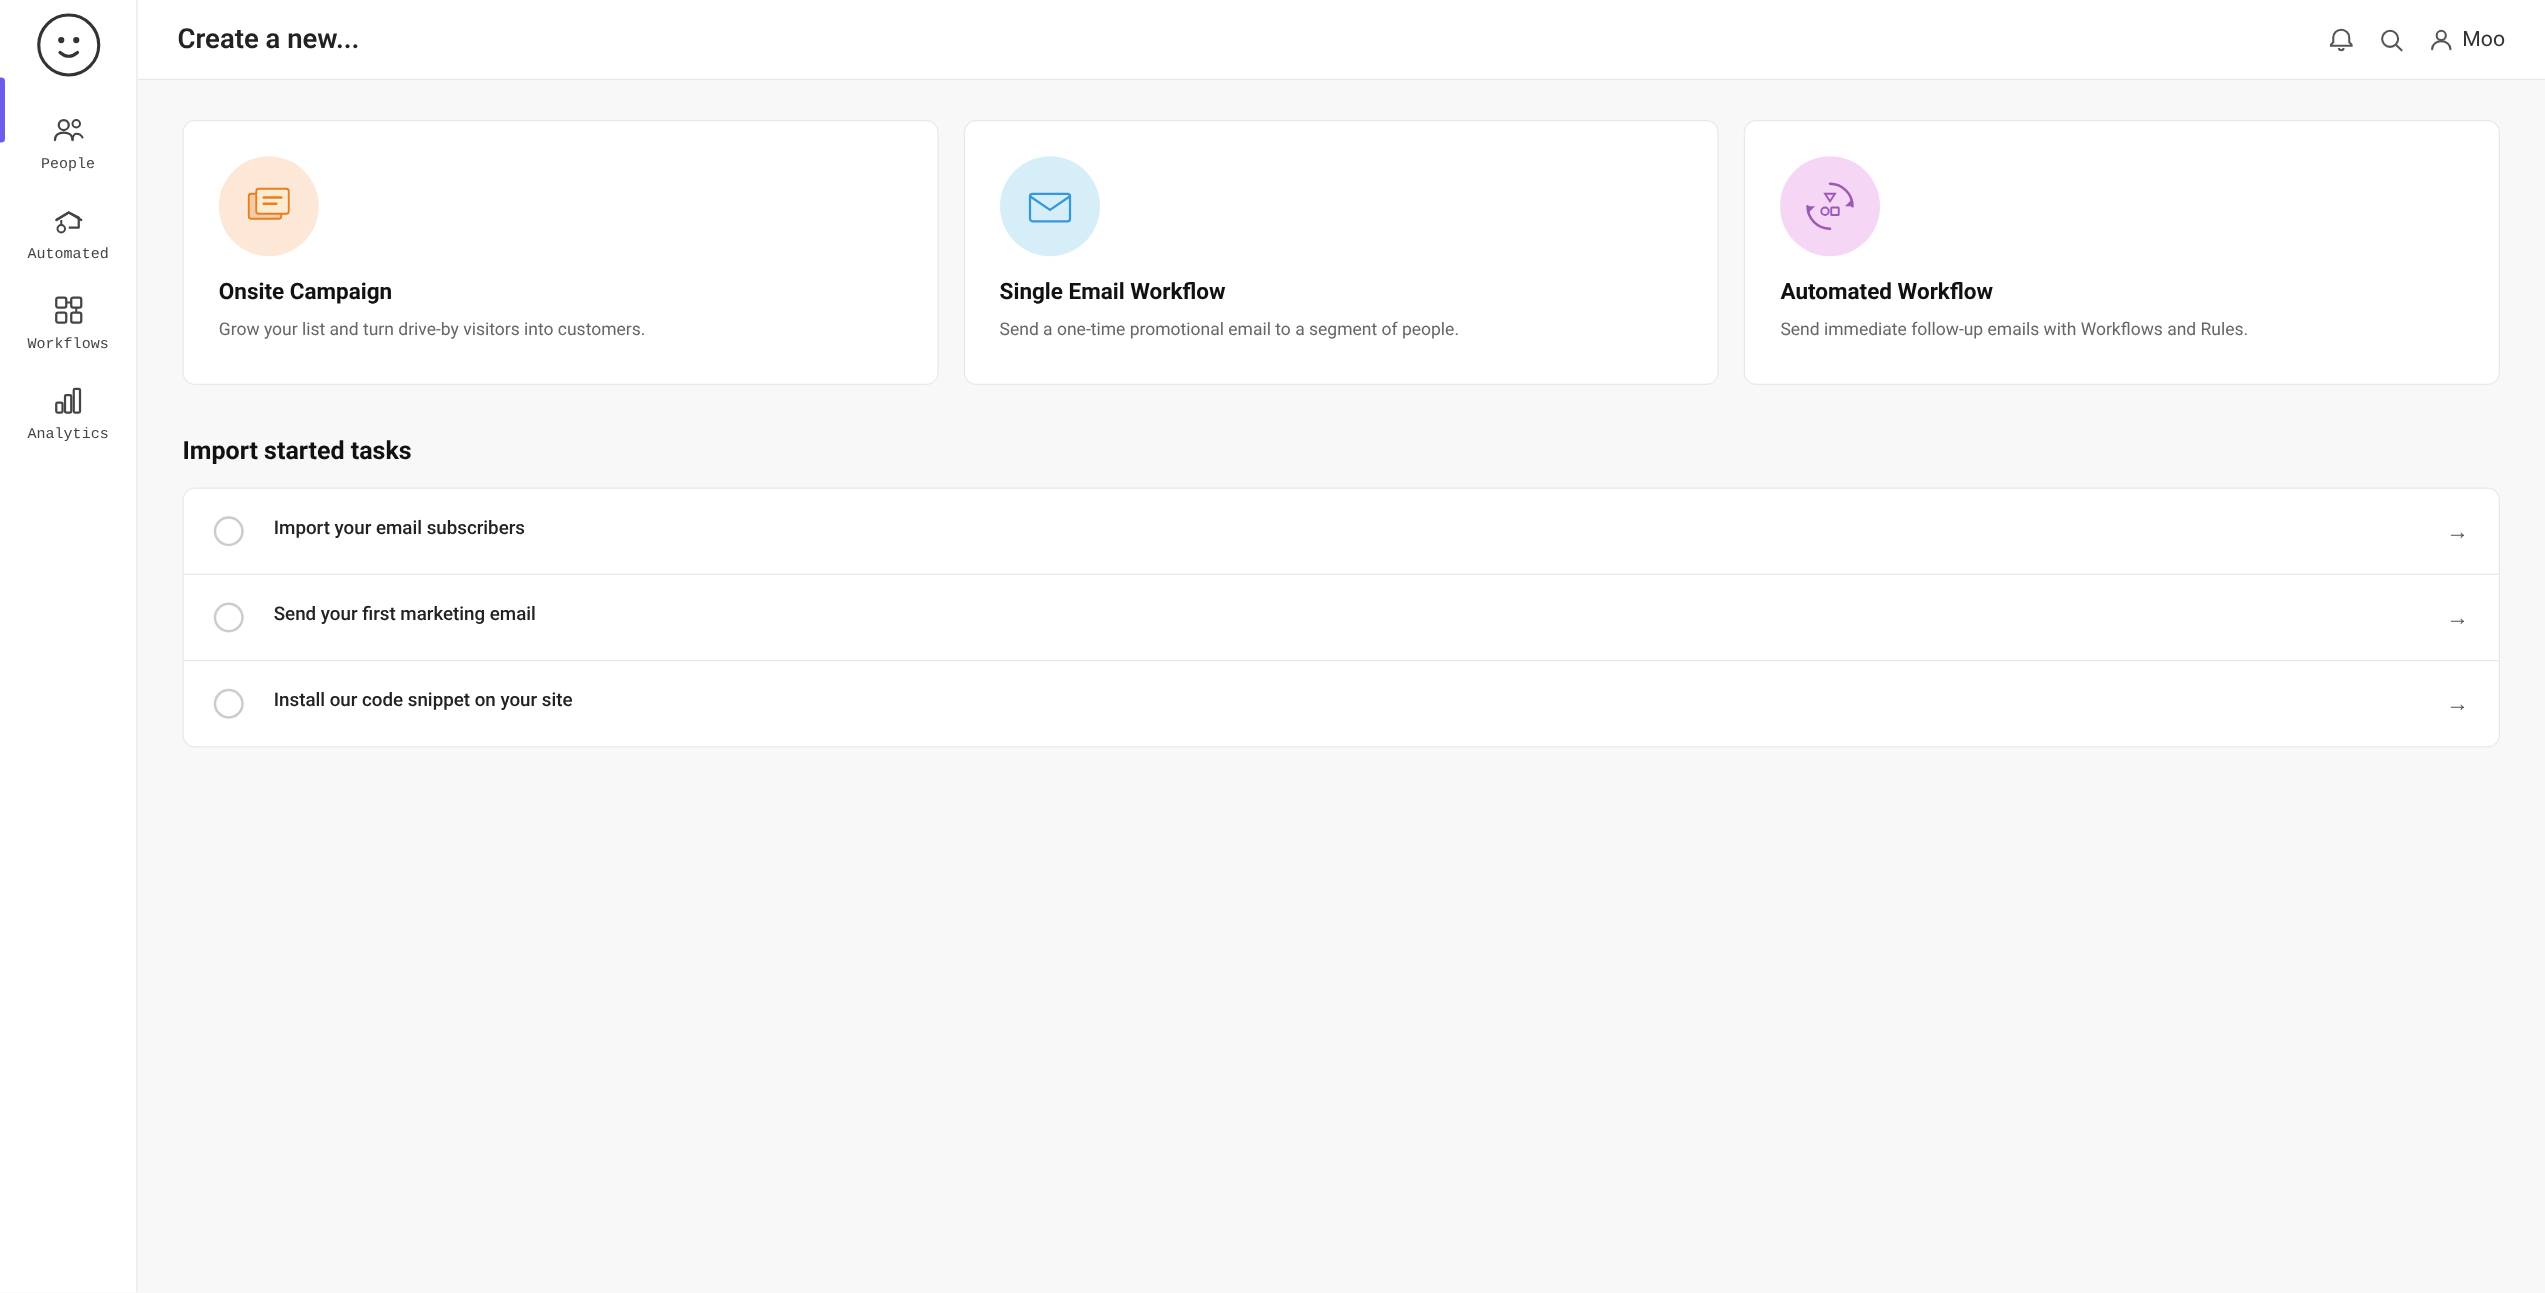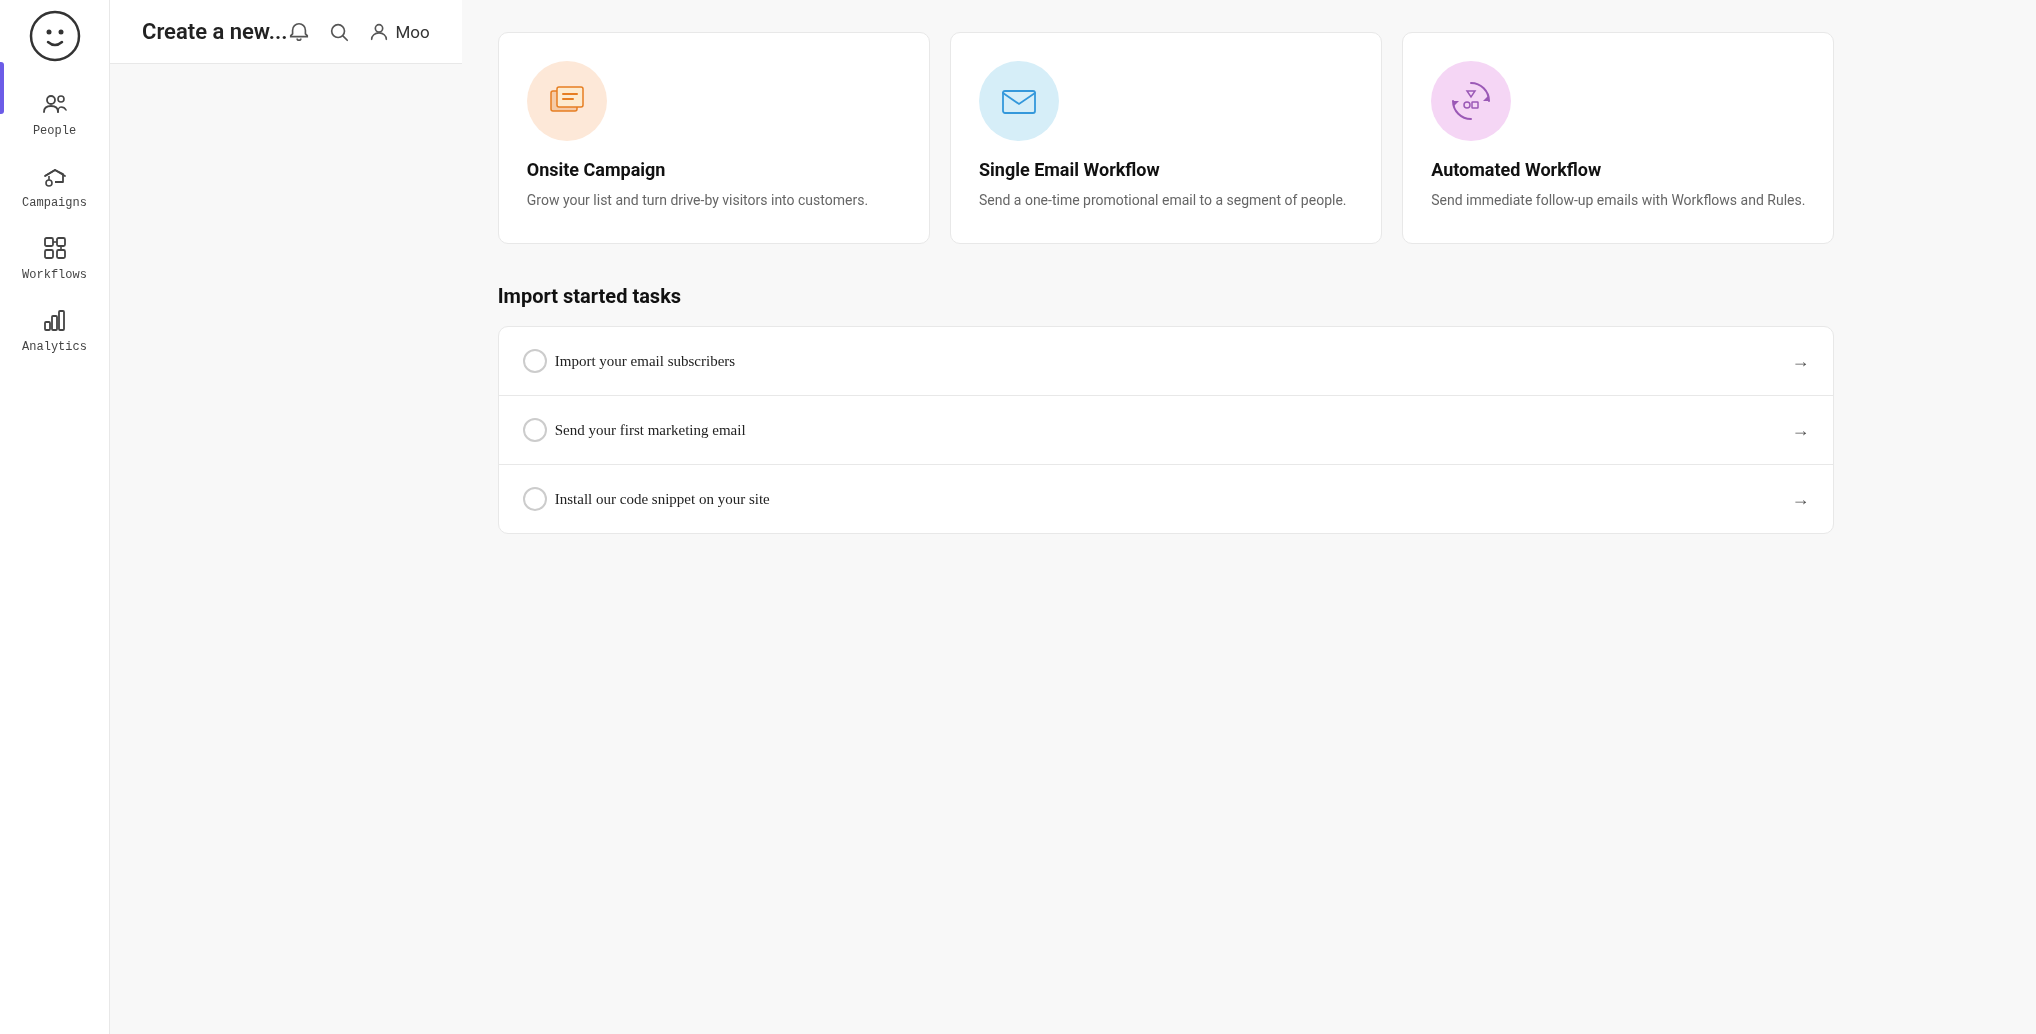--- a/index.html
+++ b/index.html
@@ -42,21 +42,21 @@
       font-size: 13px;
       gap: 6px;
     }
     .sidebar-item svg { width: 28px; height: 28px; }
     .sidebar-item span { font-size: 12px; color: #444; font-family: Liberation Mono, monospace; }
 
     
     .main {
       flex: 1;
       display: flex;
-      flex-direction: row;
+      flex-direction: column;
       overflow-y: auto;
       background: #f8f8f8;
     }
 
     
     .header {
       background: #fff;
       border-bottom: 1px solid #e8e8e8;
       padding: 0 32px;
       height: 64px;
@@ -146,23 +146,21 @@
       display: flex;
       align-items: center;
       justify-content: space-between;
       padding: 22px 24px;
       border-bottom: 1px solid #e8e8e8;
       cursor: pointer;
     }
     .task-item:last-child { border-bottom: none; }
     .task-left {
       display: flex;
-      align-items: center;
-      gap: 8px;
-      font-family: Liberation Serif, serif;
+      gap: 24px;
     }
     .task-circle {
       width: 24px;
       height: 24px;
       border-radius: 50%;
       border: 2px solid #ccc;
       flex-shrink: 0;
     }
     .task-label {
       font-size: 15px;
@@ -199,21 +197,21 @@
     <span>People</span>
   </div>
 
   <div class="sidebar-item">
     <svg viewBox="0 0 28 28" fill="none" xmlns="http://www.w3.org/2000/svg">
       <path d="M4 14 L14 8 L22 12 L22 20 L14 20" stroke="#444" stroke-width="1.8" stroke-linejoin="round" fill="none"></path>
       <path d="M4 14 L14 8 L24 14" stroke="#444" stroke-width="1.8" stroke-linecap="round" fill="none"></path>
       <circle cx="8" cy="21" r="3" stroke="#444" stroke-width="1.6"></circle>
       <line x1="8" y1="18" x2="8" y2="14" stroke="#444" stroke-width="1.6"></line>
     </svg>
-    <span>Campaigns</span>
+    <span>Automated</span>
   </div>
 
   <div class="sidebar-item">
     <svg viewBox="0 0 28 28" fill="none" xmlns="http://www.w3.org/2000/svg">
       <rect x="4" y="4" width="8" height="8" rx="1.5" stroke="#444" stroke-width="1.8"></rect>
       <rect x="16" y="4" width="8" height="8" rx="1.5" stroke="#444" stroke-width="1.8"></rect>
       <rect x="4" y="16" width="8" height="8" rx="1.5" stroke="#444" stroke-width="1.8"></rect>
       <rect x="16" y="16" width="8" height="8" rx="1.5" stroke="#444" stroke-width="1.8"></rect>
       <line x1="12" y1="8" x2="16" y2="8" stroke="#444" stroke-width="1.6"></line>
       <line x1="20" y1="12" x2="20" y2="16" stroke="#444" stroke-width="1.6"></line>

